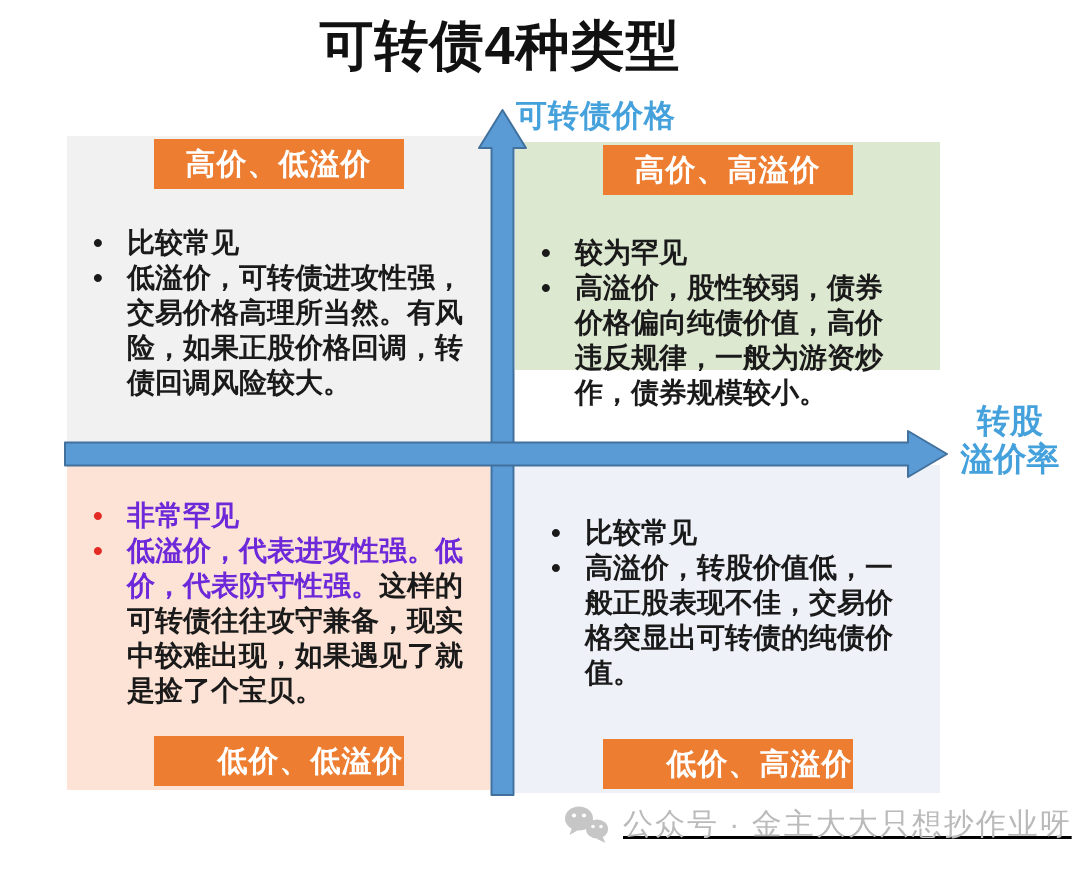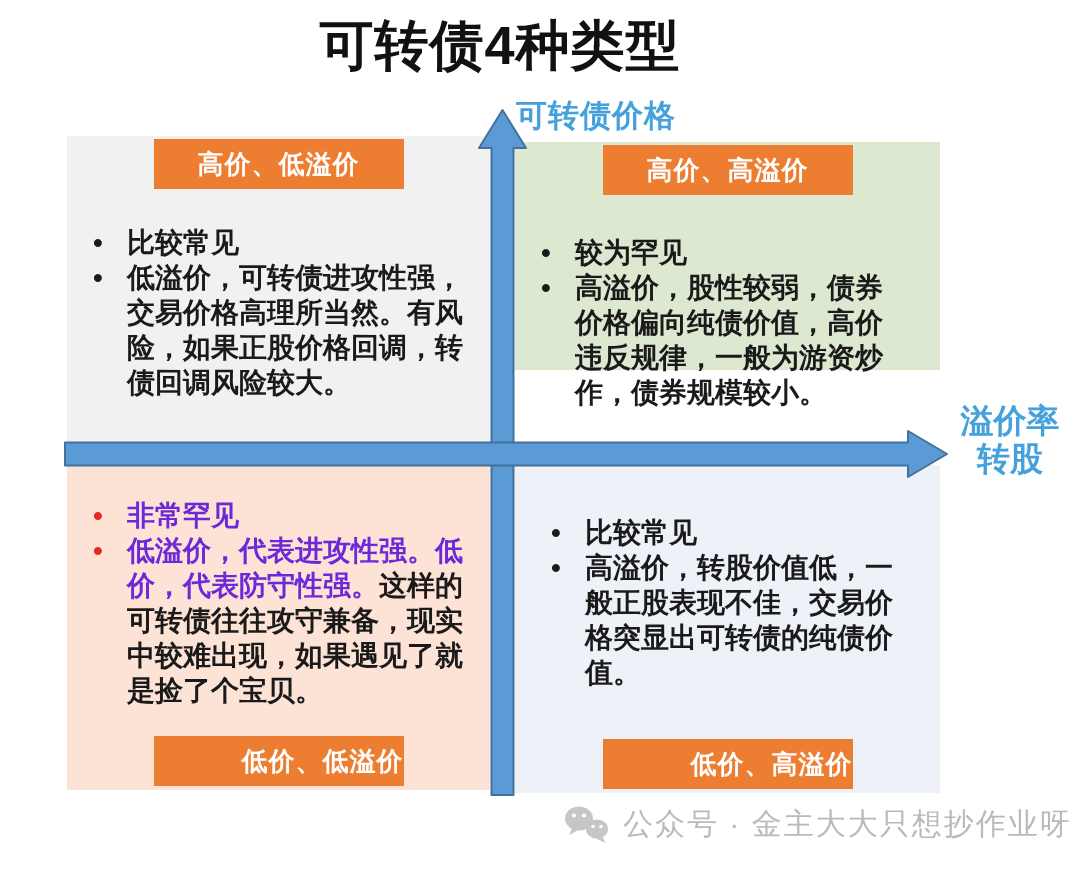--- a/index.html
+++ b/index.html
@@ -15,21 +15,21 @@
   
   .quad { position:absolute; }
   .quad-tl { left:67px;  top:136px; width:423px; height:306px; background:#f2f1f1; }
   .quad-tr { left:515px; top:142px; width:425px; height:228px; background:#dde8d1; }
   .quad-bl { left:67px;  top:465px; width:423px; height:325px; background:#fce3d6; }
   .quad-br { left:515px; top:465px; width:425px; height:328px; background:#eef2f8; }
 
   .qheader {
     position:absolute; left:50%; transform:translateX(-50%);
     width:250px; height:50px; background:#ed7d31; color:#ffffff;
-    font-size:26px; font-weight:700; text-align:center; line-height:50px;
+    font-size:30px; font-weight:700; text-align:center; line-height:50px;
     letter-spacing:1px;
   }
   .qheader.at-top    { top:3px; }
   .qheader.at-bottom { bottom:4px;text-align:right; }
 
   .bullets { position:absolute; left:26px; right:18px; font-size:28px; line-height:35px; font-weight:600; color:#1a1a1a; }
   .quad-tl .bullets { top:89px; }
   .quad-tr .bullets { top:93px; right:32px; }
   .quad-bl .bullets { top:33px; color:#e32b24; }
   .quad-br .bullets { top:50px; left:36px; right:40px; }
@@ -46,21 +46,21 @@
   }
   .x-axis-label {
     position:absolute; left:946px; top:402px; width:128px;
     text-align:center; font-size:33px; font-weight:800; color:#45a1dc; line-height:38px;
   }
   .arrows { position:absolute; left:0; top:0; pointer-events:none; }
 
   
   .watermark {
     position:absolute; left:563px; top:804px;
-    display:flex; align-items:center; gap:12px;
+    display:flex; align-items:center; gap:12px;text-decoration:underline;
   }
   .watermark .wtext { font-size:30px; color:#bababa; letter-spacing:2px; font-weight:500; }
 </style>
 </head>
 <body>
 
 <div id="canvas">
 
   <div class="page-title">可转债4种类型</div>
 
@@ -120,22 +120,22 @@
     <div class="qheader at-bottom">低价、高溢价</div>
   </div>
 
   <svg class="arrows" width="1080" height="872" viewBox="0 0 1080 872">
     <polygon points="502.5,110 479,148 491.5,148 491.5,795 513.5,795 513.5,148 526,148" fill="#5b9bd5" stroke="#41719c" stroke-width="2" stroke-linejoin="round"></polygon>
     <polygon points="947,454 908,431 908,442.5 65,442.5 65,465.5 908,465.5 908,477" fill="#5b9bd5" stroke="#41719c" stroke-width="2" stroke-linejoin="round"></polygon>
   </svg>
 
   <div class="y-axis-label">可转债价格</div>
   <div class="x-axis-label">
+    <div>转股</div>
     <div>溢价率</div>
-    <div>转股</div>
   </div>
 
   <div class="watermark">
     <svg width="48" height="40" viewBox="0 0 48 40">
       <ellipse cx="16" cy="13.5" rx="14" ry="12" fill="#c6c6c6"></ellipse>
       <path d="M9 23 L6.5 30 L14.5 25.5 Z" fill="#c6c6c6"></path>
       <circle cx="11" cy="10.5" r="2.1" fill="#ffffff"></circle>
       <circle cx="21" cy="10.5" r="2.1" fill="#ffffff"></circle>
       <ellipse cx="34" cy="24" rx="11" ry="9.5" fill="#c6c6c6"></ellipse>
       <path d="M39.5 31.5 L42.5 38 L33.5 33.8 Z" fill="#c6c6c6"></path>

